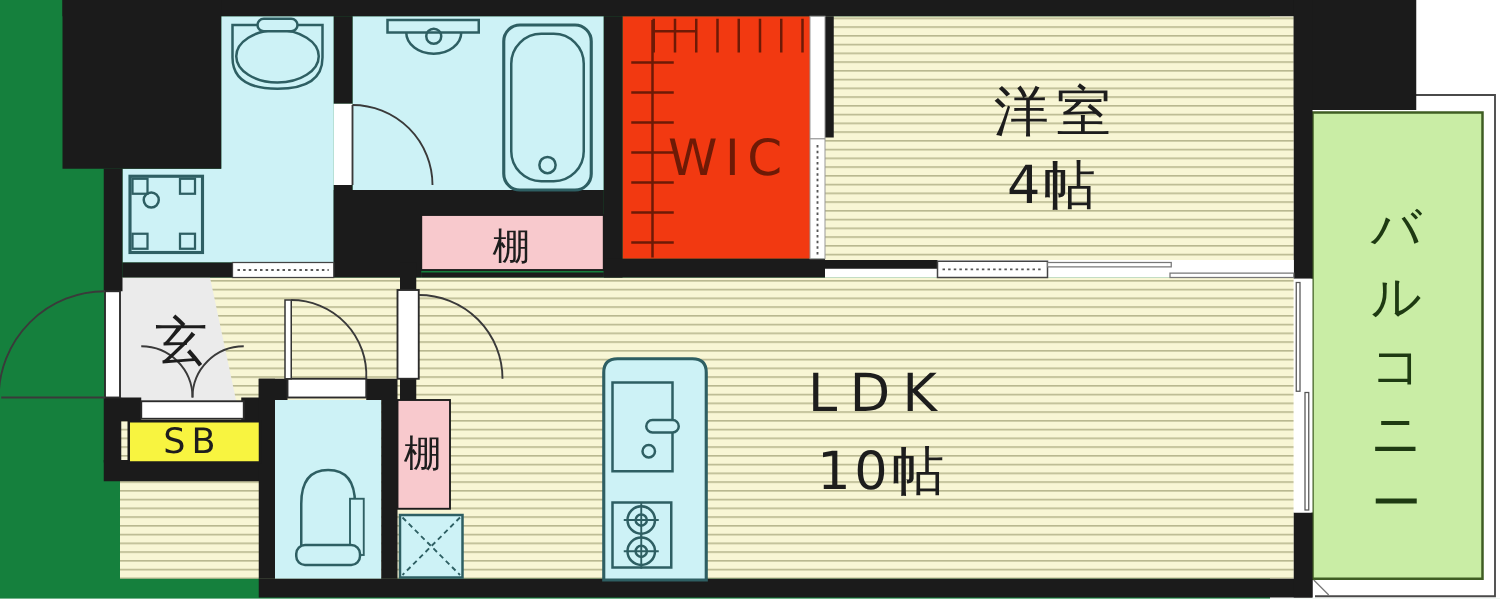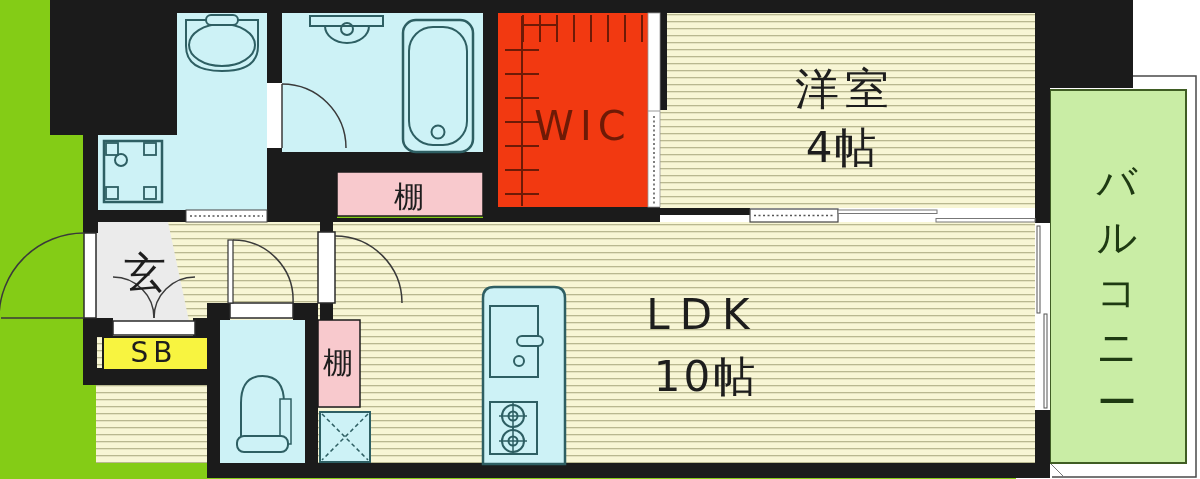--- a/index.html
+++ b/index.html
@@ -1,16 +1,16 @@
 <!DOCTYPE html>
 <html style="--wall: #1b1b1b; --floor-bg: #f8f6d5; --floor-line: #b9b890; --wet-room: #cdf2f6; --fixture-line: #2e5f63; --wic-bg: #f23911; --wic-line: #6e1a06; --shelf-bg: #f8c9cd; --sb-bg: #f8f440; --balcony-bg: #c9eda5; --balcony-line: #3f5d23; --balcony-text: #1e3a12; --genkan-bg: #ebebeb; --text: #1d1d1d;"><head>
 <meta charset="utf-8">
 <style>
   html,body{margin:0;padding:0;background:#ffffff;}
-  .stage{width:1016px;height:479px;position:relative;background:#84cc16;}
+  .stage{width:1016px;height:479px;position:relative;background:#15803d;}
   svg{display:block;}
   .wall{fill:var(--wall);}
   .wet{fill:var(--wet-room);}
   .genkan{fill:var(--genkan-bg);}
   .wic{fill:var(--wic-bg);}
   .shelf{fill:var(--shelf-bg);stroke:var(--wall);stroke-width:1.5;}
   .sb{fill:var(--sb-bg);stroke:var(--wall);stroke-width:2;}
   .balcony{fill:var(--balcony-bg);stroke:var(--balcony-line);stroke-width:2;}
   .boundline{fill:none;stroke:#4a4a4a;stroke-width:1.5;}
   .fx{fill:none;stroke:var(--fixture-line);stroke-width:2;}

